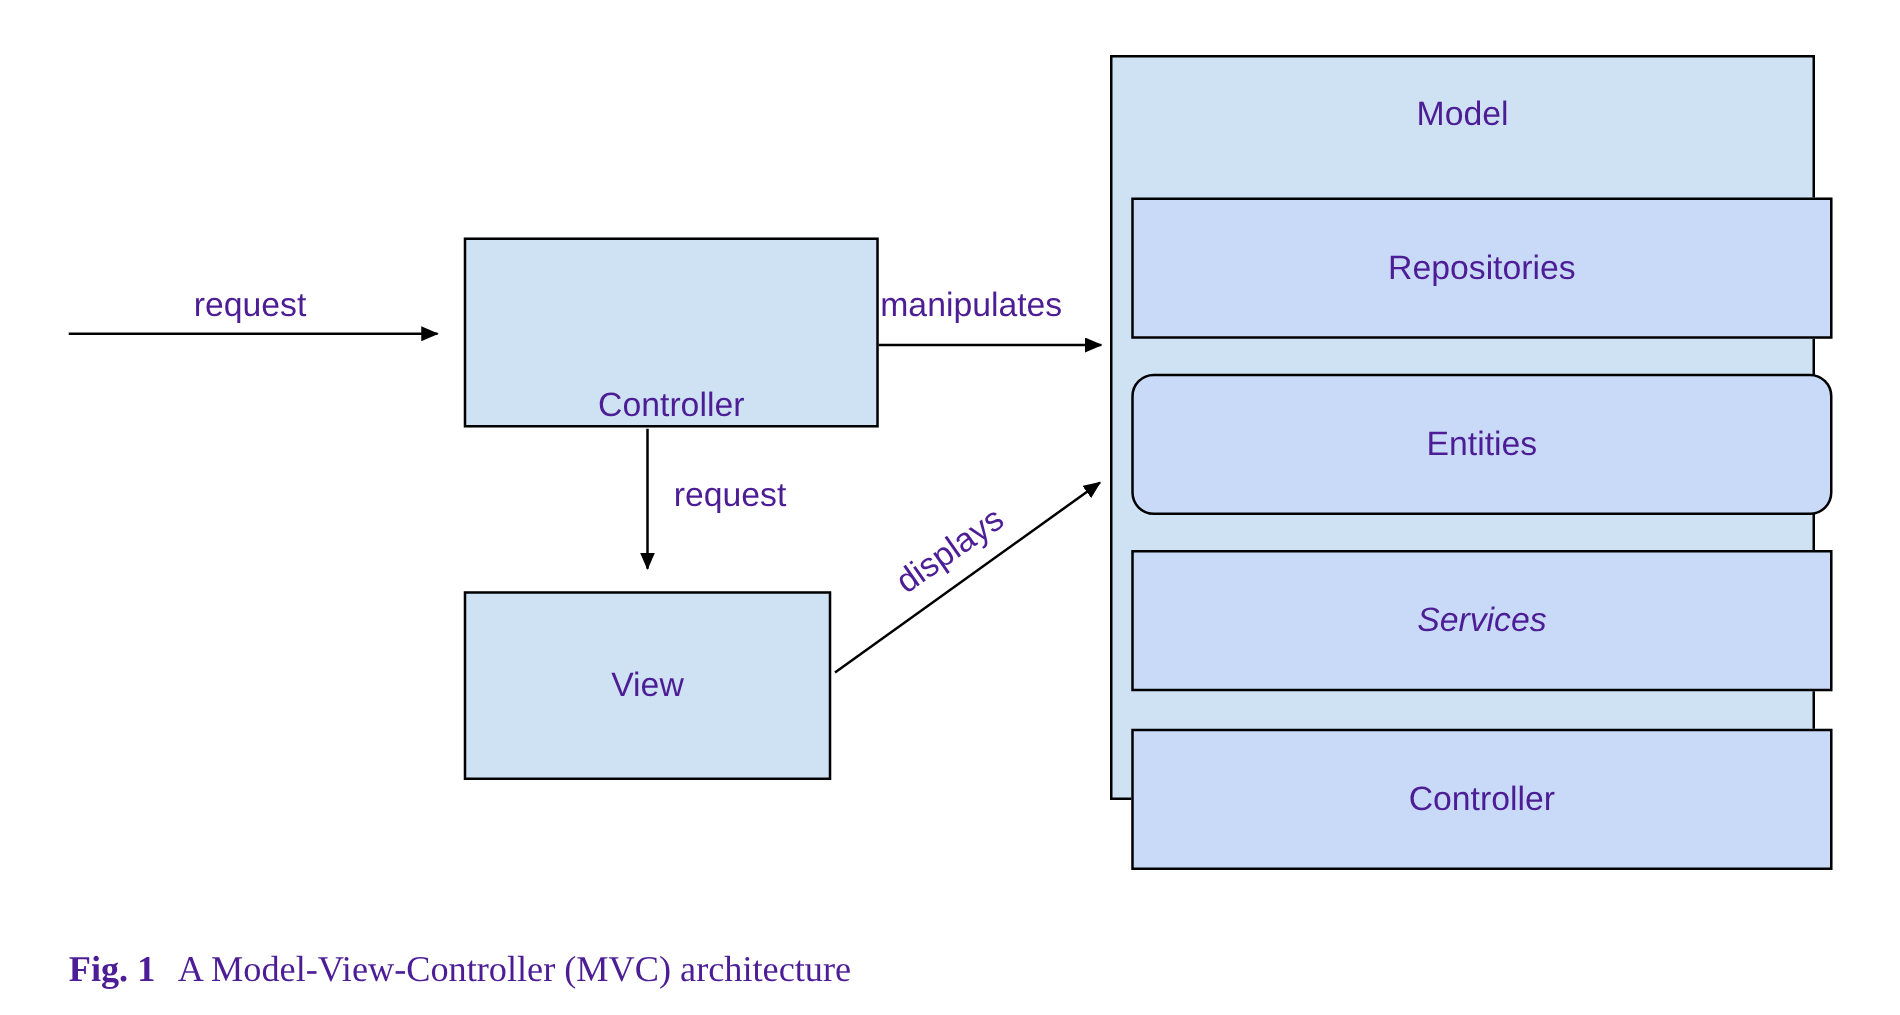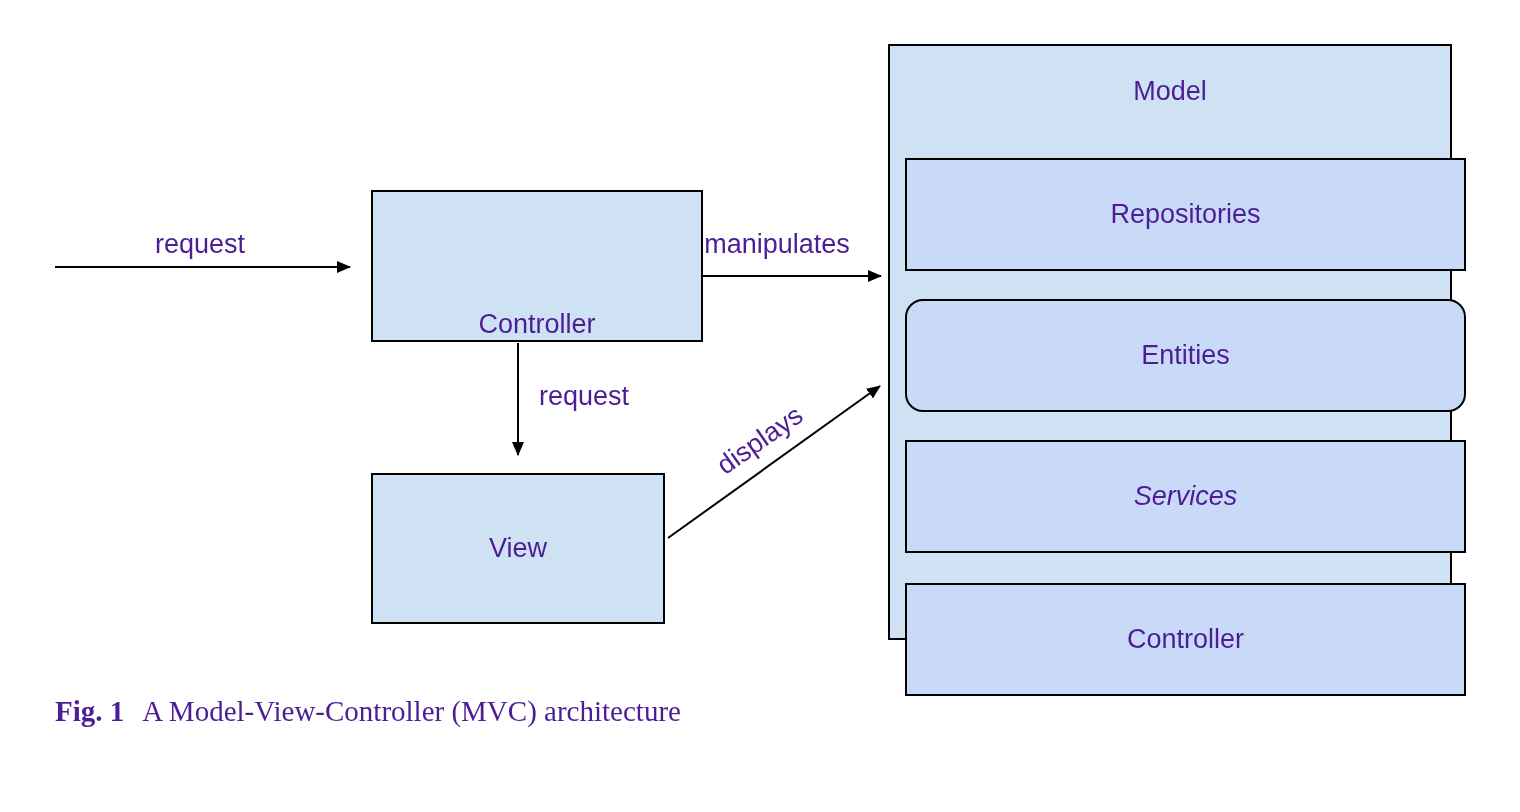--- a/index.html
+++ b/index.html
@@ -67,21 +67,21 @@
     text-align: center;
     width: 220px;
     white-space: nowrap;
   }
   .edge-label--request     { left: 90px;  top: 229px; }
   .edge-label--manipulates { left: 667px; top: 229px; }
   .edge-label--renders     { left: 474px; top: 381px; }
   .edge-label--displays    { left: 650px; top: 425px; transform: rotate(-35deg); }
   .caption {
     position: absolute;
-    left: 55px; top: 695px;
+    left: 55px; top: 760px;
     font-family: "Liberation Serif", "DejaVu Serif", serif;
     font-size: 29px;
     white-space: nowrap;
   }
   .caption-tag { font-weight: bold; margin-right: 18px; }
 </style>
 </head>
 <body>
 
 <div class="canvas">

